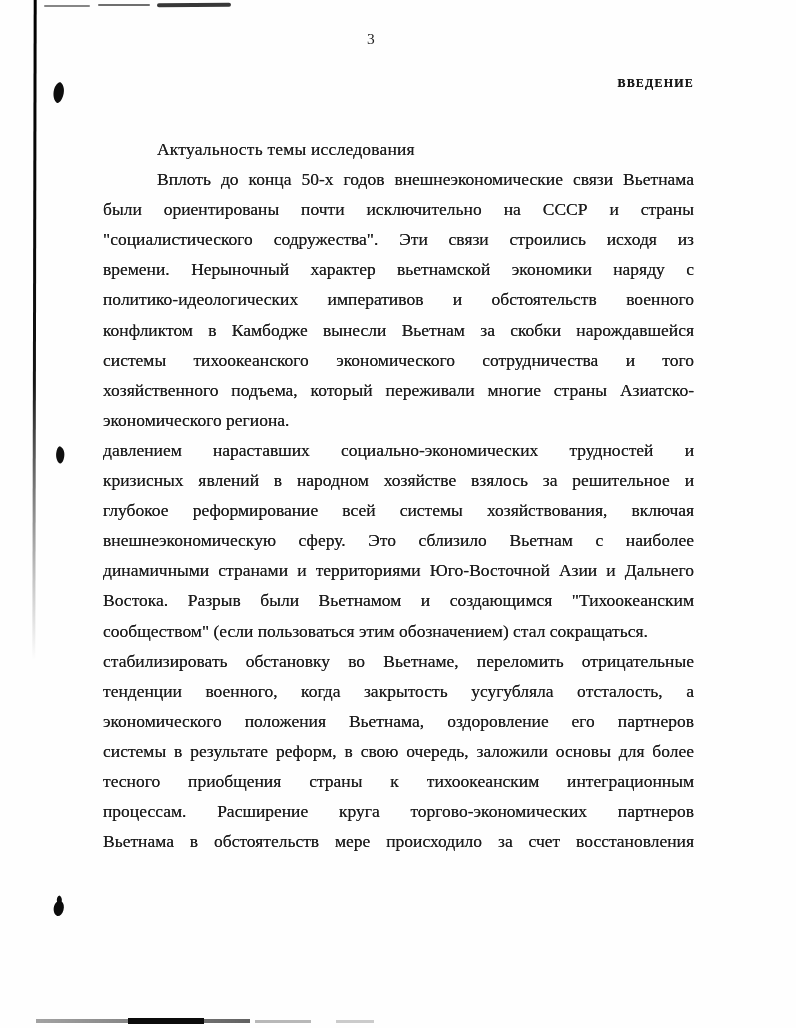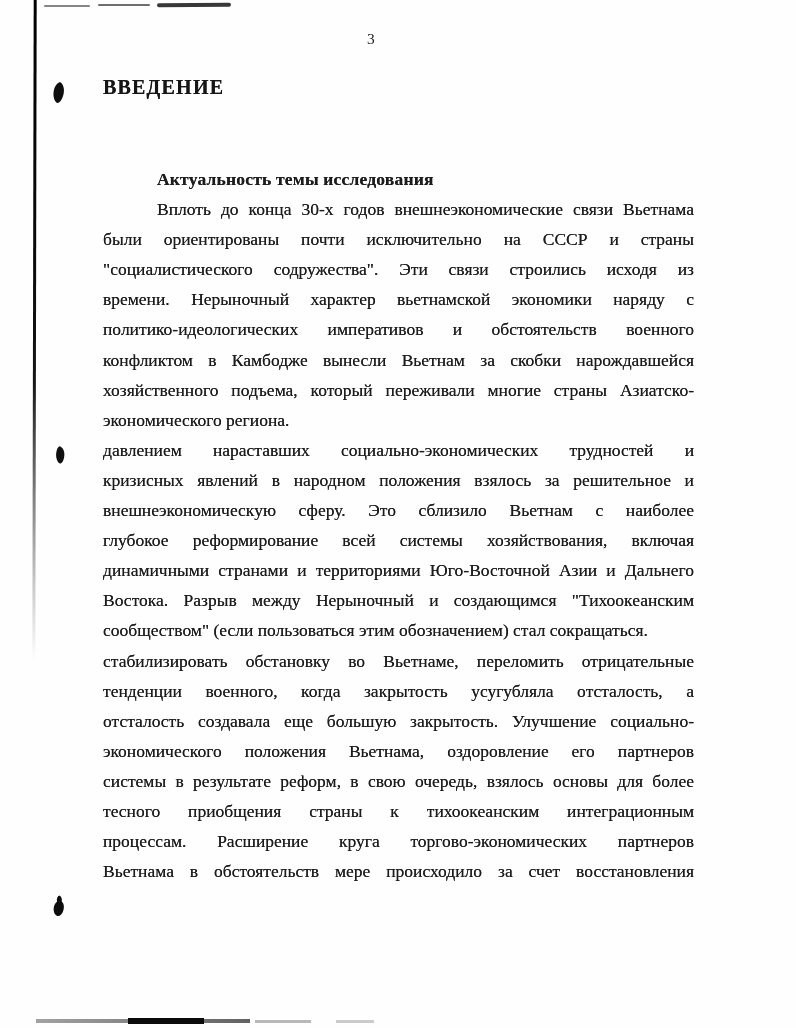--- a/index.html
+++ b/index.html
@@ -13,38 +13,38 @@
   }
   .page-number {
     position: absolute;
     top: 30px; left: 367px;
     font-size: 15.5px;
     color: #222;
   }
   .doc-title {
     position: absolute;
     top: 76px; left: 103px; width: 591px;
-    text-align: left;
-    font-size: 20px;
+    text-align: right;
+    font-size: 12px;
     font-weight: bold;
     letter-spacing: 1.2px;
     color: #161616;
     text-shadow: 0 0 0.5px #333;
   }
   .text-block {
     position: absolute;
     top: 134px; left: 103px; width: 591px;
     font-size: 17.5px;
     line-height: 30.1px;
     text-shadow: 0 0 0.5px #3a3a3a;
   }
   .line { width: 100%; white-space: nowrap; }
   .line.j { text-align: justify; text-align-last: justify; word-spacing: 1px; }
   .line.indent { padding-left: 54px; }
-  .line.bold { font-weight: bold; letter-spacing: 0.2px; margin-top: 30px; }
+  .line.bold { font-weight: normal; letter-spacing: 0.2px; }
 
   
   .edge-line {
     position: absolute;
     top: 0; left: 33px;
     width: 3px; height: 660px;
     background: linear-gradient(to bottom,
       #000 0%, #0a0a0a 40%, #161616 58%,
       rgba(20,20,20,0.55) 75%, rgba(30,30,30,0.25) 88%, rgba(40,40,40,0) 100%);
     transform: rotate(0.12deg);
@@ -74,40 +74,40 @@
 <body>
 
 <div class="page">
 
   <div class="page-number">3</div>
 
   <div class="doc-title">ВВЕДЕНИЕ</div>
 
   <div class="text-block">
     <div class="line bold indent">Актуальность темы исследования</div>
-    <div class="line j indent">Вплоть до конца 30-х годов внешнеэкономические связи Вьетнама</div>
+    <div class="line j indent">Вплоть до конца 50-х годов внешнеэкономические связи Вьетнама</div>
     <div class="line j">были ориентированы почти исключительно на СССР и страны</div>
     <div class="line j">"социалистического содружества". Эти связи строились исходя из</div>
     <div class="line j">времени. Нерыночный характер вьетнамской экономики наряду с</div>
     <div class="line j">политико-идеологических императивов и обстоятельств военного</div>
     <div class="line j">конфликтом в Камбодже вынесли Вьетнам за скобки нарождавшейся</div>
+    <div class="line j">системы тихоокеанского экономического сотрудничества и того</div>
     <div class="line j">хозяйственного подъема, который переживали многие страны Азиатско-</div>
     <div class="line">экономического региона.</div>
     <div class="line j">давлением нараставших социально-экономических трудностей и</div>
-    <div class="line j">кризисных явлений в народном положения взялось за решительное и</div>
+    <div class="line j">кризисных явлений в народном хозяйстве взялось за решительное и</div>
+    <div class="line j">глубокое реформирование всей системы хозяйствования, включая</div>
     <div class="line j">внешнеэкономическую сферу. Это сблизило Вьетнам с наиболее</div>
-    <div class="line j">глубокое реформирование всей системы хозяйствования, включая</div>
     <div class="line j">динамичными странами и территориями Юго-Восточной Азии и Дальнего</div>
-    <div class="line j">Востока. Разрыв между Нерыночный и создающимся "Тихоокеанским</div>
+    <div class="line j">Востока. Разрыв были Вьетнамом и создающимся "Тихоокеанским</div>
     <div class="line">сообществом" (если пользоваться этим обозначением) стал сокращаться.</div>
     <div class="line j">стабилизировать обстановку во Вьетнаме, переломить отрицательные</div>
     <div class="line j">тенденции военного, когда закрытость усугубляла отсталость, а</div>
-    <div class="line j">отсталость создавала еще большую закрытость. Улучшение социально-</div>
     <div class="line j">экономического положения Вьетнама, оздоровление его партнеров</div>
-    <div class="line j">системы в результате реформ, в свою очередь, взялось основы для более</div>
+    <div class="line j">системы в результате реформ, в свою очередь, заложили основы для более</div>
     <div class="line j">тесного приобщения страны к тихоокеанским интеграционным</div>
     <div class="line j">процессам. Расширение круга торгово-экономических партнеров</div>
     <div class="line j">Вьетнама в обстоятельств мере происходило за счет восстановления</div>
   </div>
 
   <div class="edge-line"></div>
   <div class="top-dash d1"></div>
   <div class="top-dash d2"></div>
   <div class="top-dash d3"></div>
 

